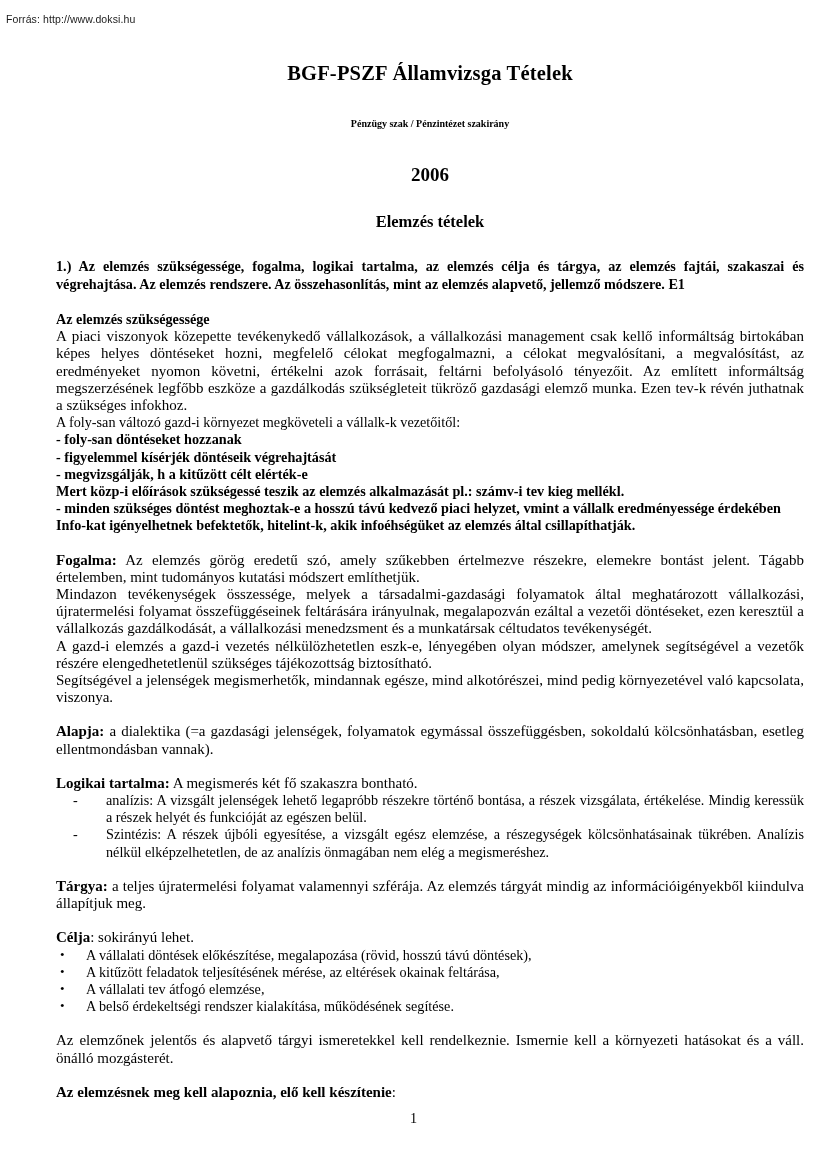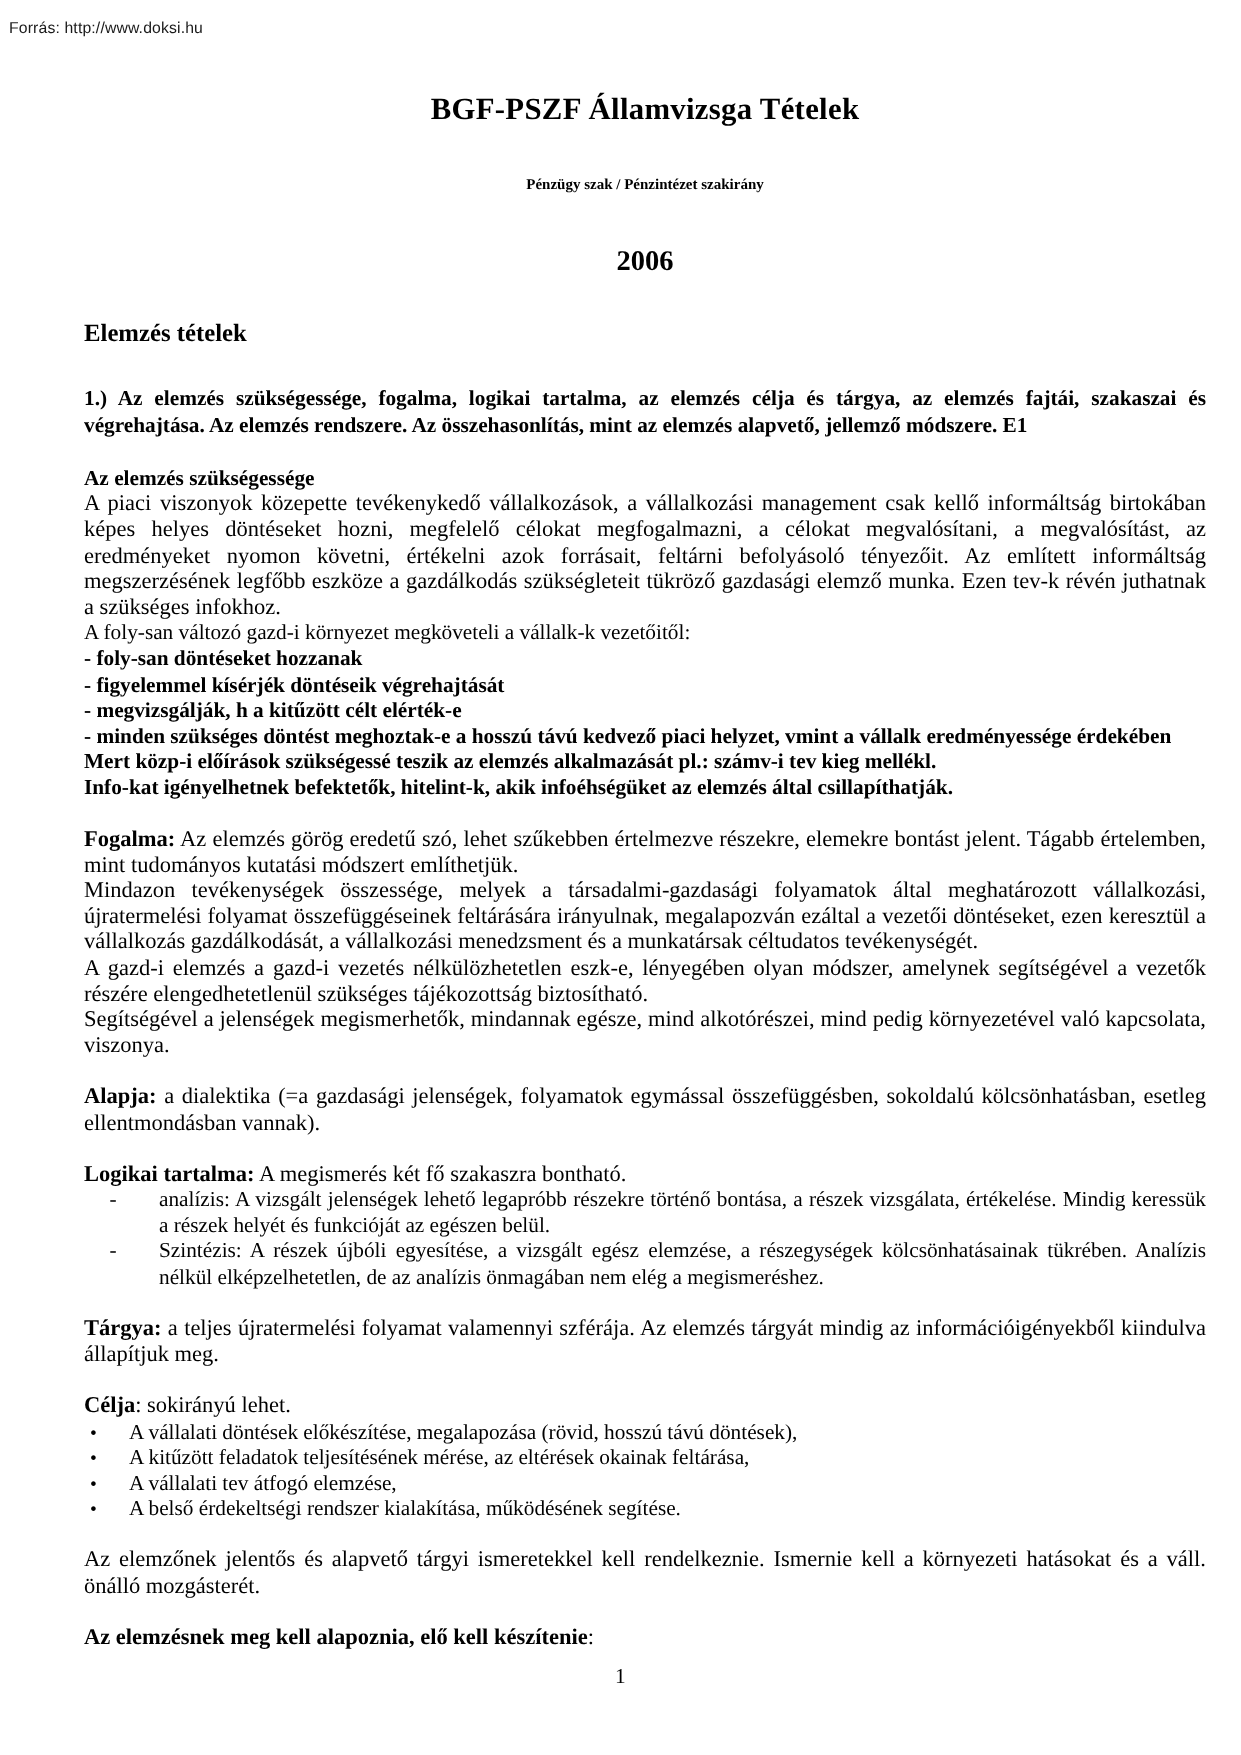--- a/index.html
+++ b/index.html
@@ -54,20 +54,21 @@
     margin: 28px 0 0 0;
   }
   .doc-year {
     text-align: center;
     font-size: 19px;
     font-weight: bold;
     line-height: 24px;
     margin: 30px 0 0 0;
   }
   .doc-section-title {
+    text-align: center;
     font-size: 16.5px;
     font-weight: bold;
     line-height: 21px;
     margin: 24px 0 0 0;
   }
   .question-head {
     font-size: 14.2px;
     font-weight: bold;
     line-height: 17.5px;
     text-align: justify;
@@ -172,27 +173,27 @@
     <p class="body nogap">A piaci viszonyok közepette tevékenykedő vállalkozások, a vállalkozási management csak kellő informáltság birtokában képes helyes döntéseket hozni, megfelelő célokat megfogalmazni, a célokat megvalósítani, a megvalósítást, az eredményeket nyomon követni, értékelni azok forrásait, feltárni befolyásoló tényezőit. Az említett informáltság megszerzésének legfőbb eszköze a gazdálkodás szükségleteit tükröző gazdasági elemző munka. Ezen tev-k révén juthatnak a szükséges infokhoz.</p>
 
     <p class="plain-lines gap">
       <span>A foly-san változó gazd-i környezet megköveteli a vállalk-k vezetőitől:</span>
     </p>
 
     <div class="plain-lines">
       <div>- foly-san döntéseket hozzanak</div>
       <div>- figyelemmel kísérjék döntéseik végrehajtását</div>
       <div>- megvizsgálják, h a kitűzött célt elérték-e</div>
+      <div>Mert közp-i előírások szükségessé teszik az elemzés alkalmazását pl.: számv-i tev kieg mellékl.</div>
       <div>- minden szükséges döntést meghoztak-e a hosszú távú kedvező piaci helyzet, vmint a vállalk eredményessége érdekében</div>
-      <div>Mert közp-i előírások szükségessé teszik az elemzés alkalmazását pl.: számv-i tev kieg mellékl.</div>
       <div>Info-kat igényelhetnek befektetők, hitelint-k, akik infoéhségüket az elemzés által csillapíthatják.</div>
     </div>
 
     <p class="body gap">
-      <span class="lead">Fogalma:</span><span> Az elemzés görög eredetű szó, lehet szűkebben értelmezve részekre, elemekre bontást jelent. Tágabb értelemben, mint tudományos kutatási módszert említhetjük.</span>
+      <span class="lead">Fogalma:</span><span> Az elemzés görög eredetű szó, amely szűkebben értelmezve részekre, elemekre bontást jelent. Tágabb értelemben, mint tudományos kutatási módszert említhetjük.</span>
     </p>
 
     <p class="body nogap">Mindazon tevékenységek összessége, melyek a társadalmi-gazdasági folyamatok által meghatározott vállalkozási, újratermelési folyamat összefüggéseinek feltárására irányulnak, megalapozván ezáltal a vezetői döntéseket, ezen keresztül a vállalkozás gazdálkodását, a vállalkozási menedzsment és a munkatársak céltudatos tevékenységét.</p>
 
     <p class="body nogap">A gazd-i elemzés a gazd-i vezetés nélkülözhetetlen eszk-e, lényegében olyan módszer, amelynek segítségével a vezetők részére elengedhetetlenül szükséges tájékozottság biztosítható.</p>
 
     <p class="body nogap">Segítségével a jelenségek megismerhetők, mindannak egésze, mind alkotórészei, mind pedig környezetével való kapcsolata, viszonya.</p>
 
     <p class="body gap">
       <span class="lead">Alapja:</span><span> a dialektika (=a gazdasági jelenségek, folyamatok egymással összefüggésben, sokoldalú kölcsönhatásban, esetleg ellentmondásban vannak).</span>

